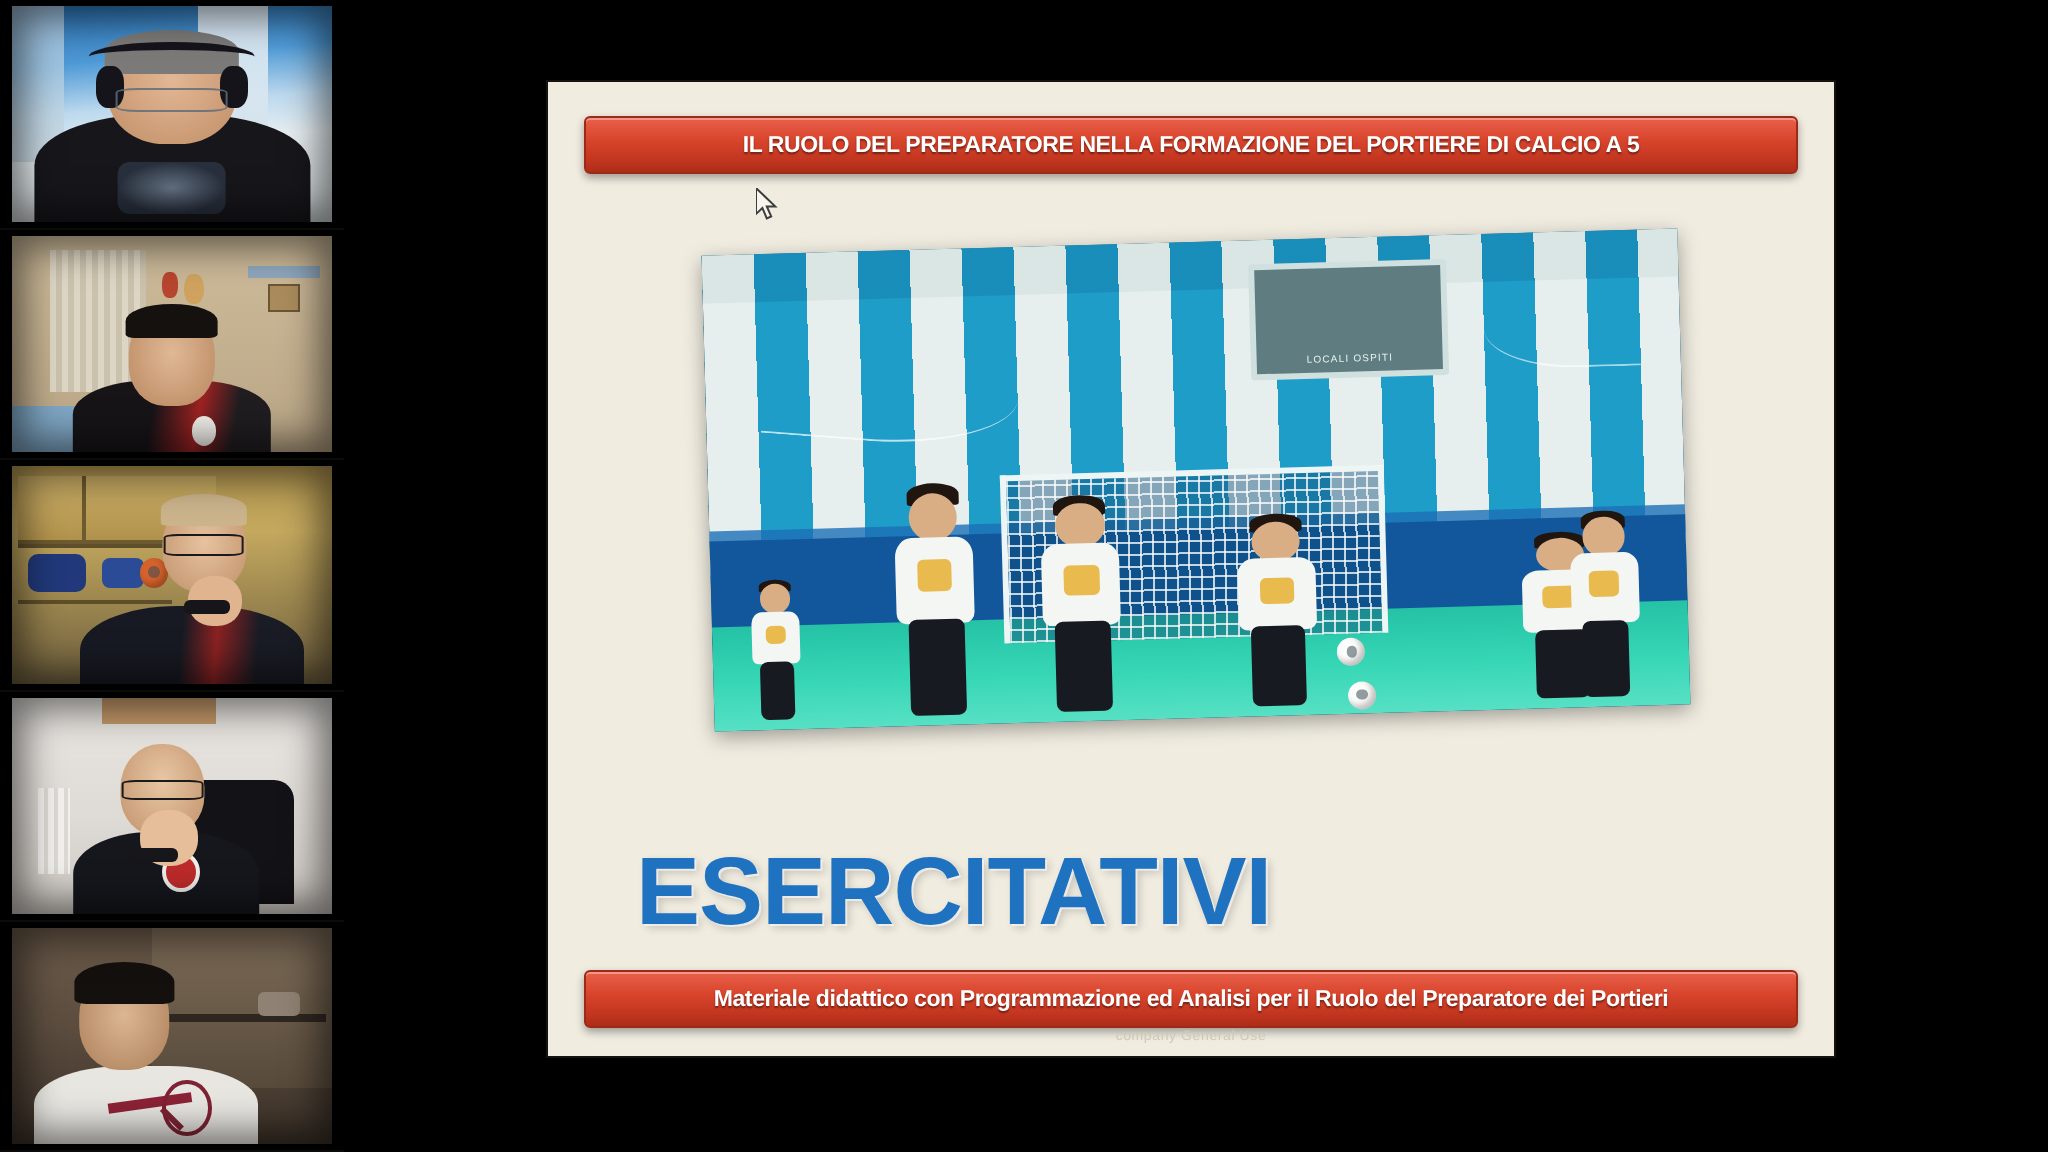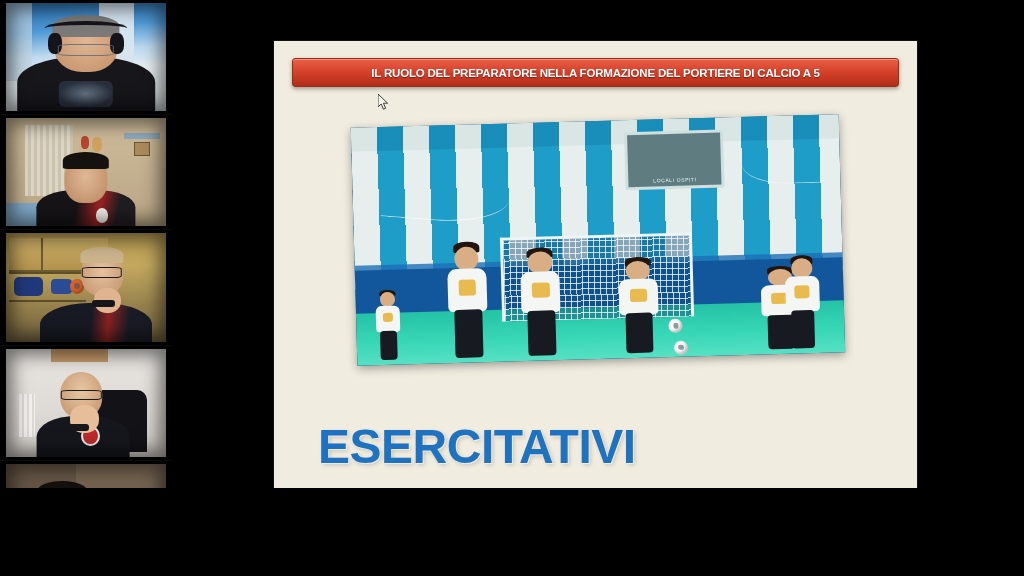--- a/index.html
+++ b/index.html
@@ -1,18 +1,18 @@
 <!DOCTYPE html>
 <html><head>
 <meta charset="utf-8">
 <style>
   html,body{margin:0;padding:0;background:#000;}
   body{width:1024px;height:576px;overflow:hidden;font-family:"Liberation Sans",sans-serif;}
 
-  .screen{position:relative;width:1024px;height:488px;background:#000;overflow:hidden;}
+  .screen{position:relative;width:1024px;height:576px;background:#000;overflow:hidden;}
 
   
   .filmstrip{position:absolute;left:0;top:0;width:172px;height:576px;background:#000;
              display:flex;flex-direction:column;}
   .tile{position:relative;width:172px;height:115.2px;overflow:hidden;background:#000;
         border-bottom:1px solid #0b0b0b;}
   .tile .vid{position:absolute;left:6px;top:3px;right:6px;bottom:3px;overflow:hidden;}
   .tile .vlabel{position:absolute;left:4px;bottom:3px;font-size:7px;color:#e8e8e8;
         text-shadow:0 1px 1px #000;z-index:9;opacity:.0;}
 
@@ -342,20 +342,23 @@
           <div class="sh"></div>
           <div class="lg"></div>
         </div>
 
       <div class="ball" style="left:64%;bottom:10%;width:14px;height:14px;"></div>
       <div class="ball" style="left:65%;bottom:1%;width:14px;height:14px;"></div>
     </div>
 
     <div class="bigtext l2">ESERCITATIVI</div>
 
+    <div class="band bottom">
+      <span>Materiale didattico con Programmazione ed Analisi per il Ruolo del Preparatore dei Portieri</span>
+    </div>
 
     <div class="ghost">company  General  Use</div>
   </div>
 
   <svg class="cursor" viewBox="0 0 12 17" style="left: 378px; top: 94px;">
     <polygon points="0,0 0,13 3.2,10 5.4,15.2 7.6,14.2 5.4,9.2 9.6,9.2" fill="#f7f5ee" stroke="#3d3d3d" stroke-width="1"></polygon>
   </svg>
 
 </div>
 

